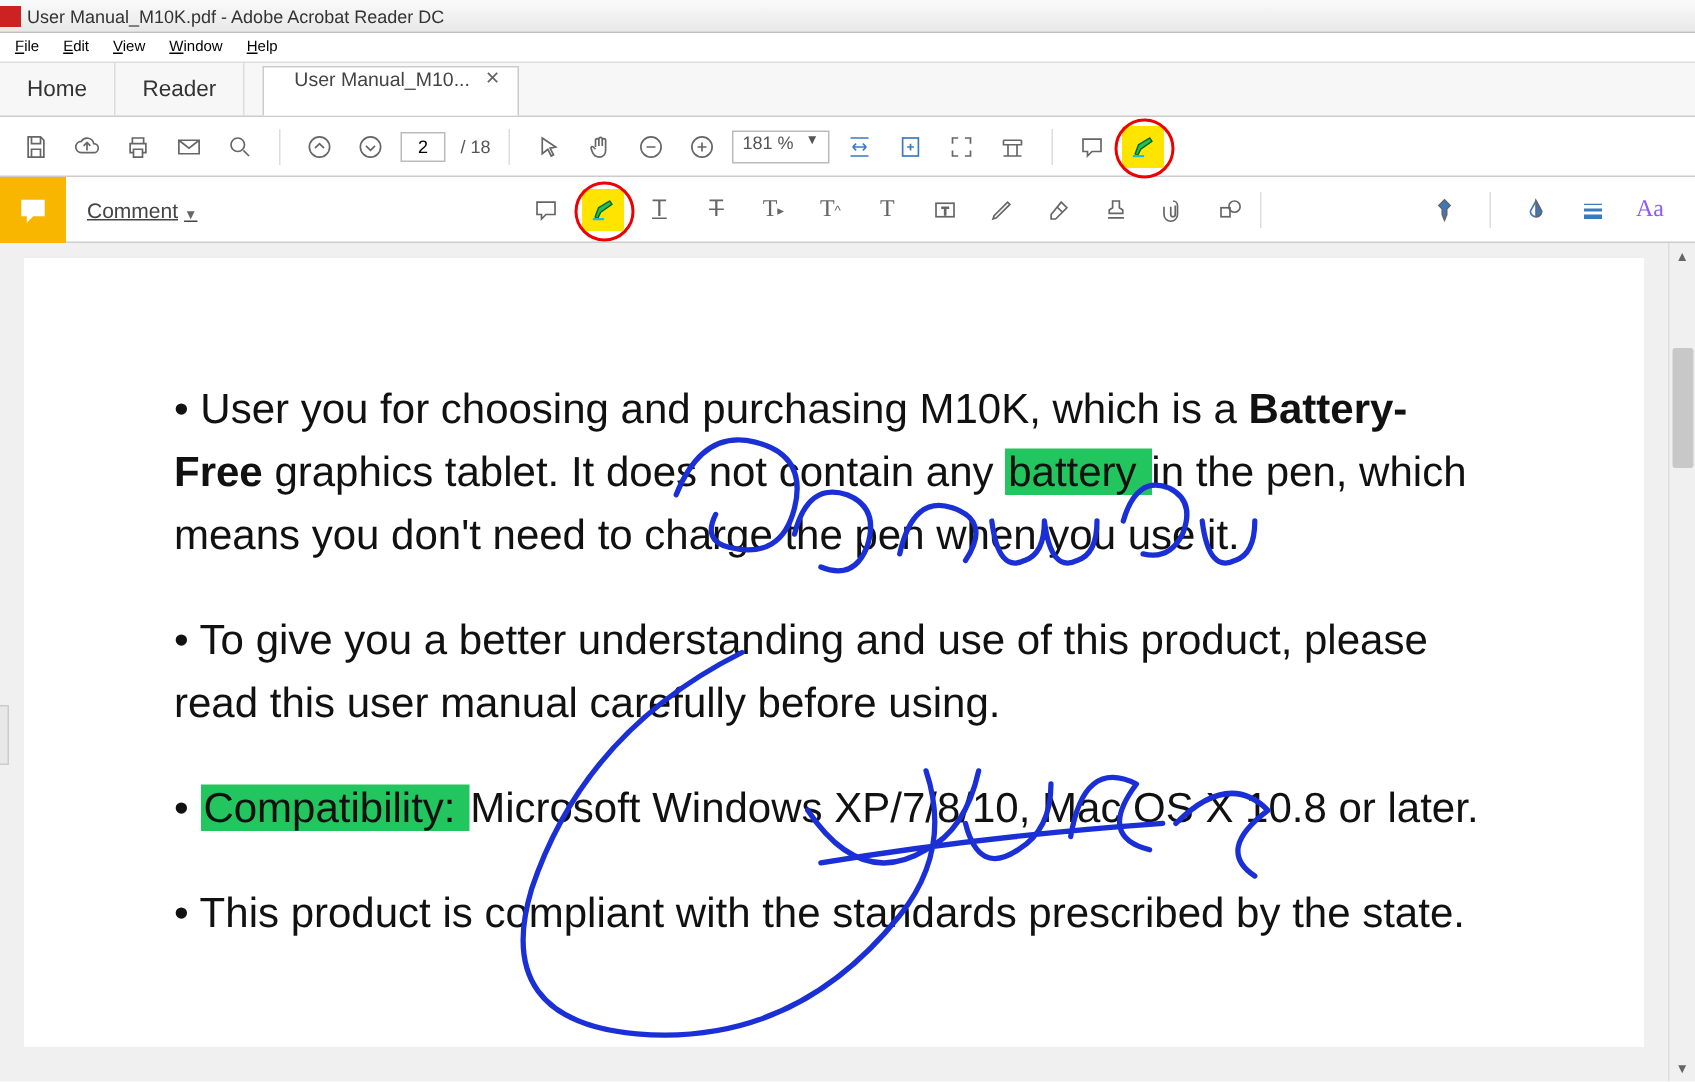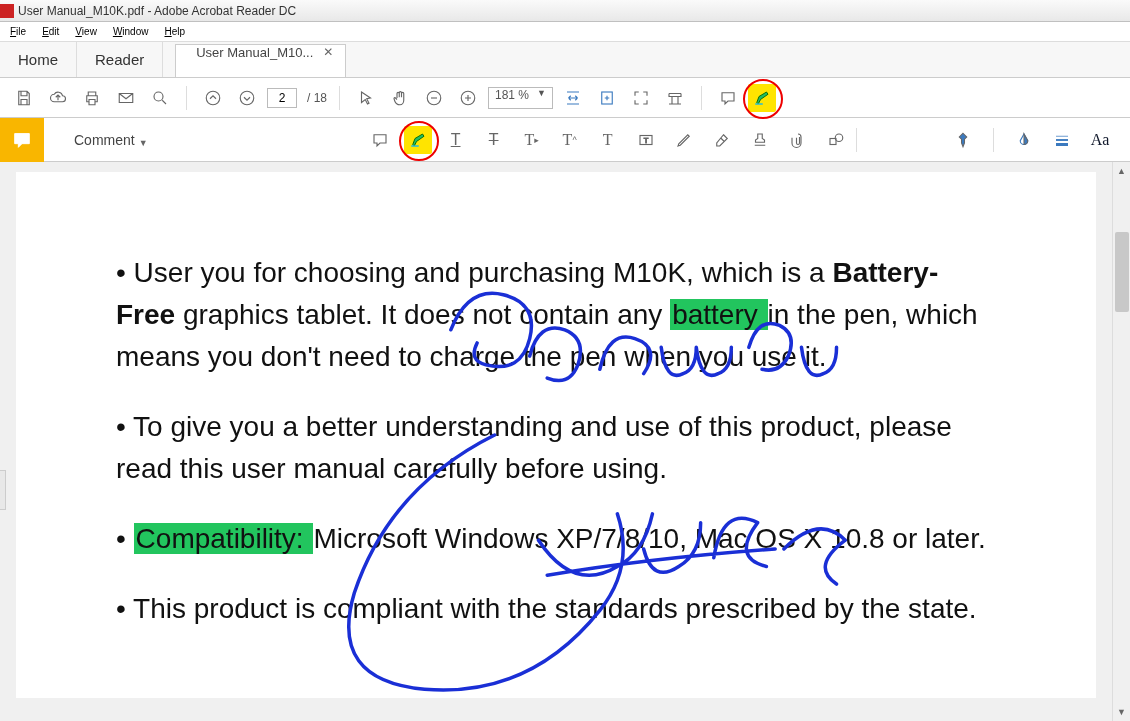--- a/index.html
+++ b/index.html
@@ -26,21 +26,21 @@
 .tool-btn svg { width: 18px; height: 18px; stroke: #666; fill: none; stroke-width: 1.4; }
 .sep { width: 1px; height: 24px; background: #ddd; margin: 0 6px; }
 .page-input { width: 30px; height: 20px; border: 1px solid #bbb; text-align: center; font-size: 12px; }
 .page-total { font-size: 12px; color: #555; margin-left: 4px; }
 .zoom-box { height: 22px; border: 1px solid #bbb; display: flex; padding: 0 6px; font-size: 12px; color: #555; gap: 8px; }
 
 
 .comment-bar { height: 44px; border-bottom: 1px solid #ccc; display: flex; align-items: center; }
 .comment-icon-panel { width: 44px; height: 44px; background: #f9b600; display: flex; align-items: center; justify-content: center; }
 .comment-icon-panel svg { width: 22px; height: 22px; fill: #fff; stroke: #fff; }
-.comment-label { padding: 0 8px 0 30px; font-size: 14px; color: #444; display: flex; align-items: flex-end; gap: 4px; }
+.comment-label { padding: 0 8px 0 14px; font-size: 14px; color: #444; display: flex; align-items: flex-end; gap: 4px; text-decoration: underline; }
 .comment-tools { display: flex; align-items: center; gap: 10px; margin-left: 210px; }
 .comment-tools .tool-btn { width: 28px; height: 28px; }
 .right-tools { margin-left: auto; display: flex; align-items: center; gap: 10px; padding-right: 16px; }
 
 
 .red-circle { position: relative; }
 .red-circle::after { content: ''; position: absolute; width: 36px; height: 36px; border: 2px solid #e00; border-radius: 50%; left: -5px; top: -5px; pointer-events: none; }
 
 .highlight-icon { background: #ffe400; border-radius: 2px; }
 
@@ -279,21 +279,21 @@
           <path d="M12 4l5 9a5 5 0 01-5 5z" fill="#3b7abf"></path>
         </svg>
       </div>
     <div class="tool-btn">
         <svg viewBox="0 0 24 24">
           <path stroke="#3b7abf" stroke-width="1" d="M4 7h16"></path>
           <path stroke="#3b7abf" stroke-width="2.5" d="M4 12h16"></path>
           <path stroke="#3b7abf" stroke-width="4" d="M4 18h16"></path>
         </svg>
       </div>
-    <div class="tool-btn txt-ico" style="color:#0f172a;">Aa</div>
+    <div class="tool-btn txt-ico" style="color:#8b5cf6;">Aa</div>
   </div>
 </div>
 
 <div class="doc-wrap">
   <div class="page">
     <p>
       <span>• User you for choosing and purchasing M10K, which is a </span><b>Battery-Free</b><span> graphics tablet. It does not contain any </span><span class="hl">battery </span><span>in the pen, which means you don't need to charge the pen when you use it.</span>
     </p>
     <p>• To give you a better understanding and use of this product, please read this user manual carefully before using.</p>
     <p>

